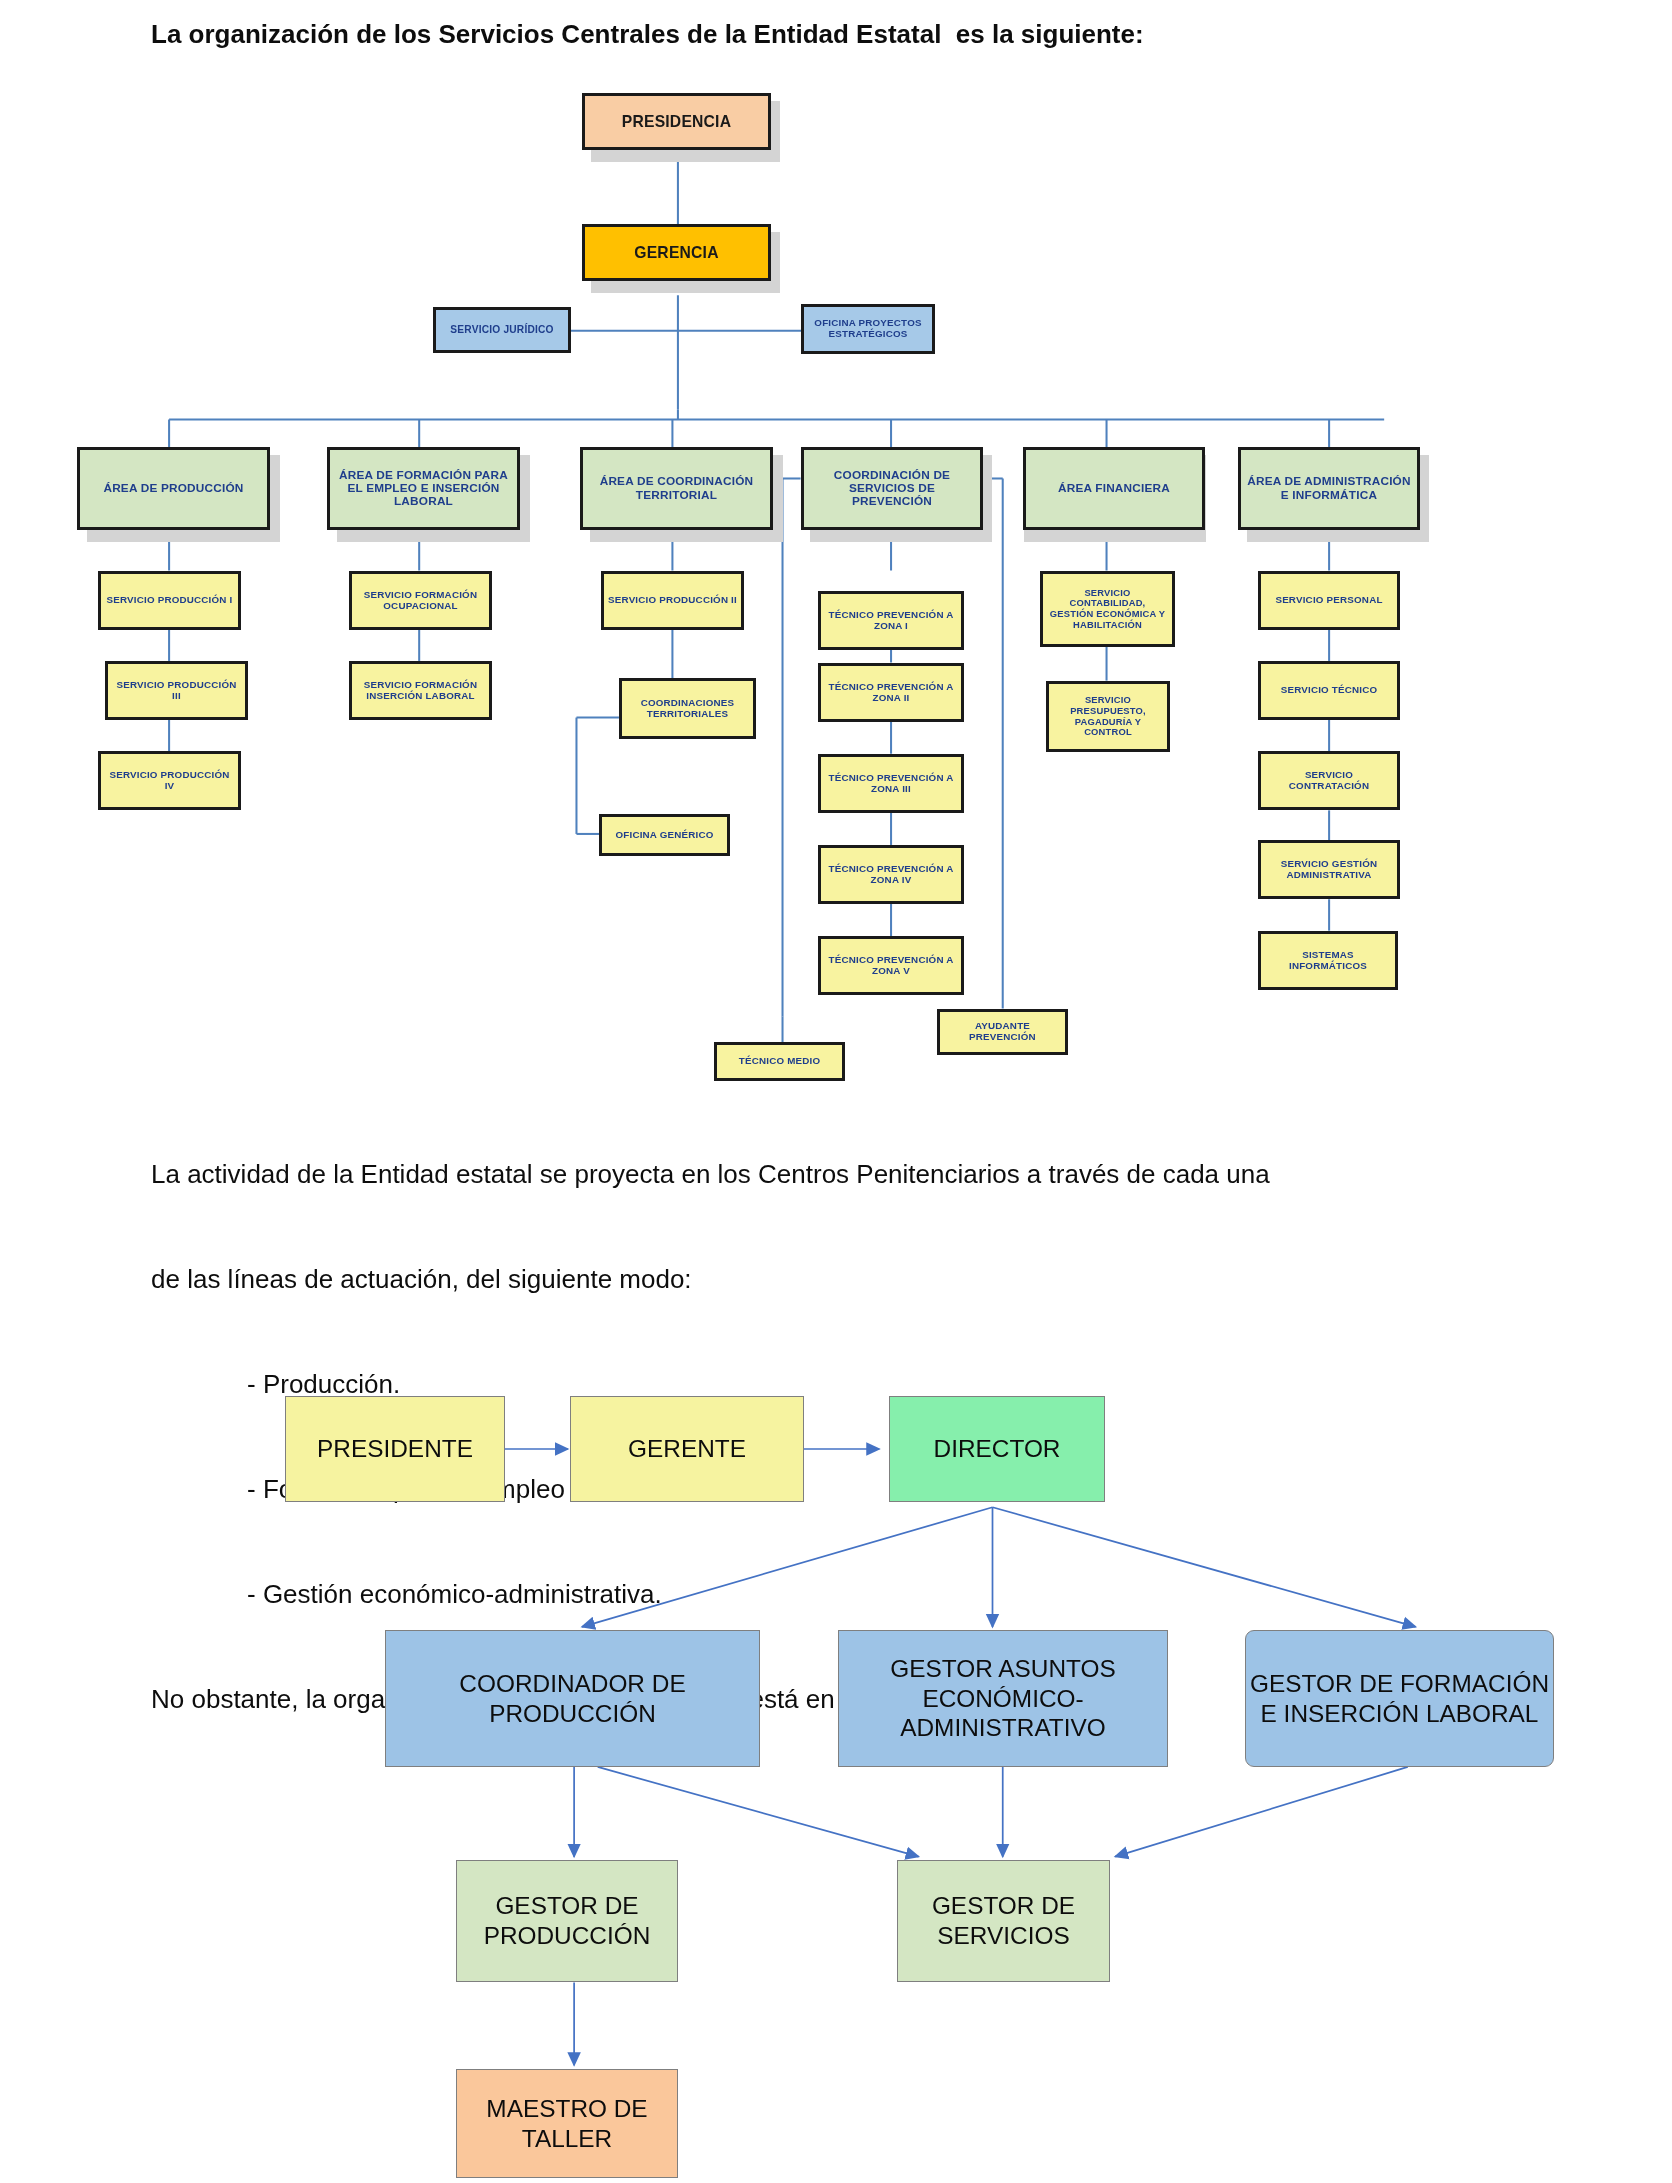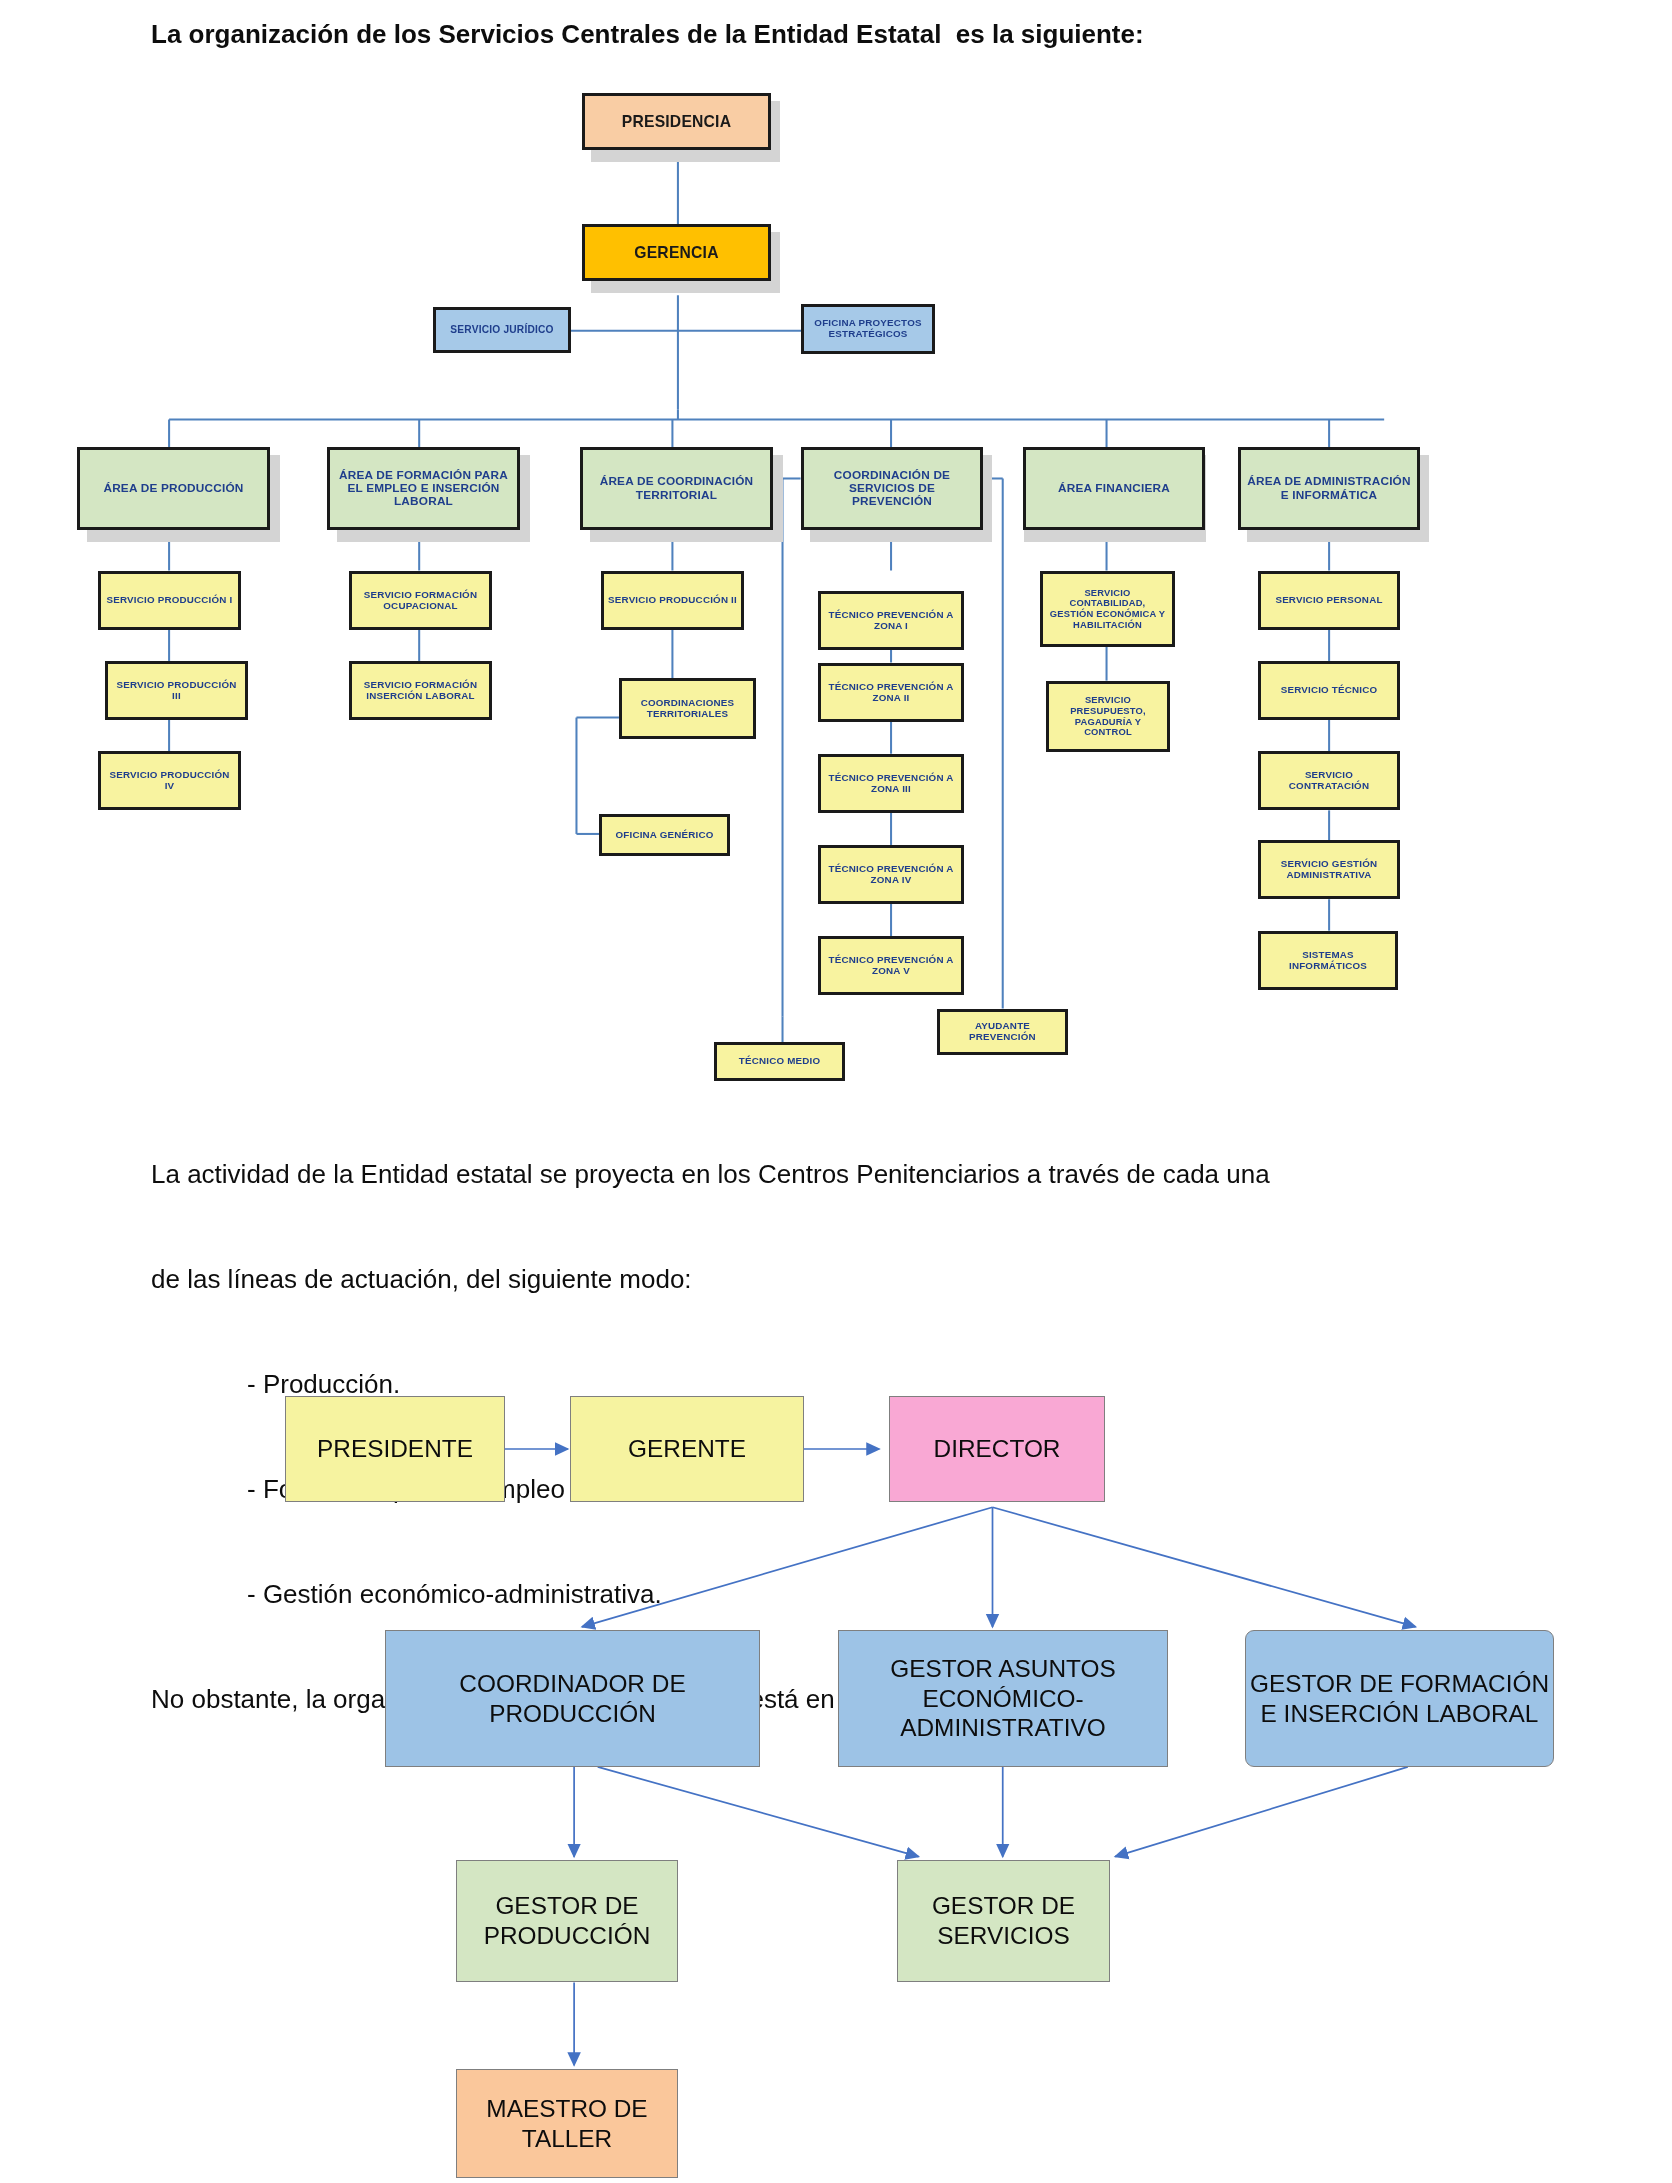--- a/index.html
+++ b/index.html
@@ -78,21 +78,21 @@
     border:0.8px solid #7f7f7f;
     display:flex; align-items:center; justify-content:center;
     text-align:center;
     font-family:"Liberation Sans", sans-serif;
     font-size:24.4px;
     line-height:1.22;
     color:#0d0d0d;
     z-index:3;
   }
   .f-yellow { background:#F6F3A0; }
-  .f-orange { background:#f9a8d4; }
+  .f-orange { background:#86efac; }
   .f-blue   { background:#9DC3E6; }
   .f-green  { background:#D4E6C3; }
   .f-peach  { background:#FAC79B; }
 </style>
 </head>
 <body>
 
 <div class="para" id="intro-text">La organización de los Servicios Centrales de la Entidad Estatal  es la siguiente:</div>
 
 <div id="orgchart">

